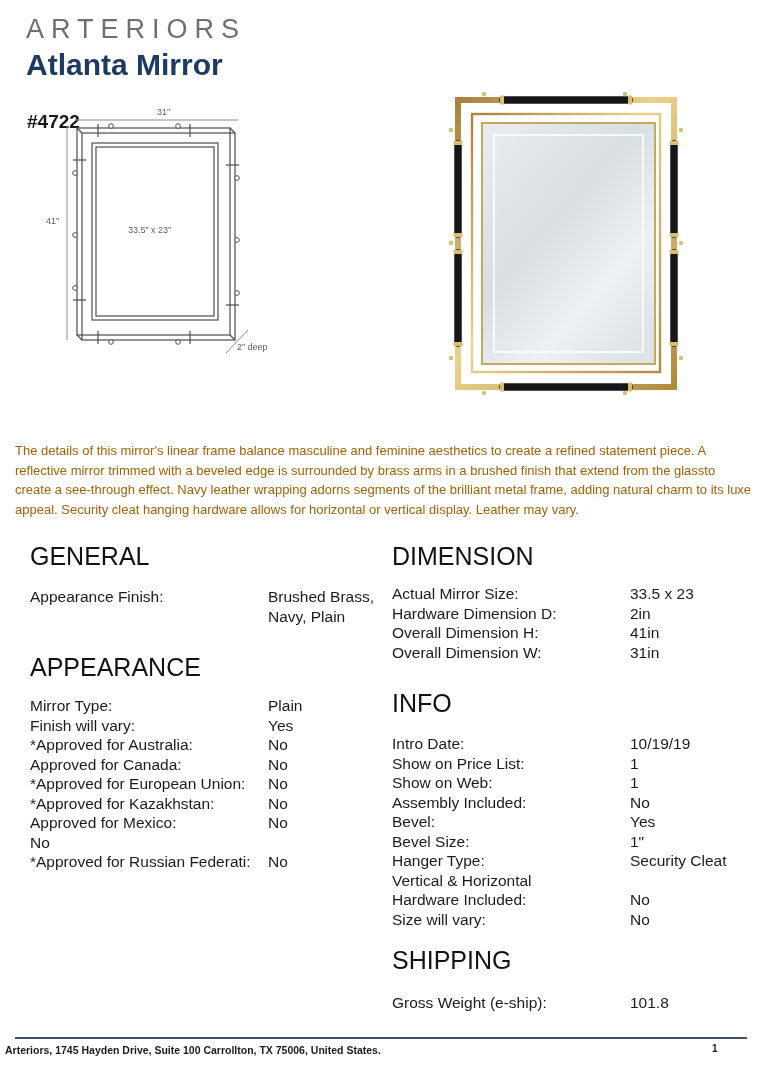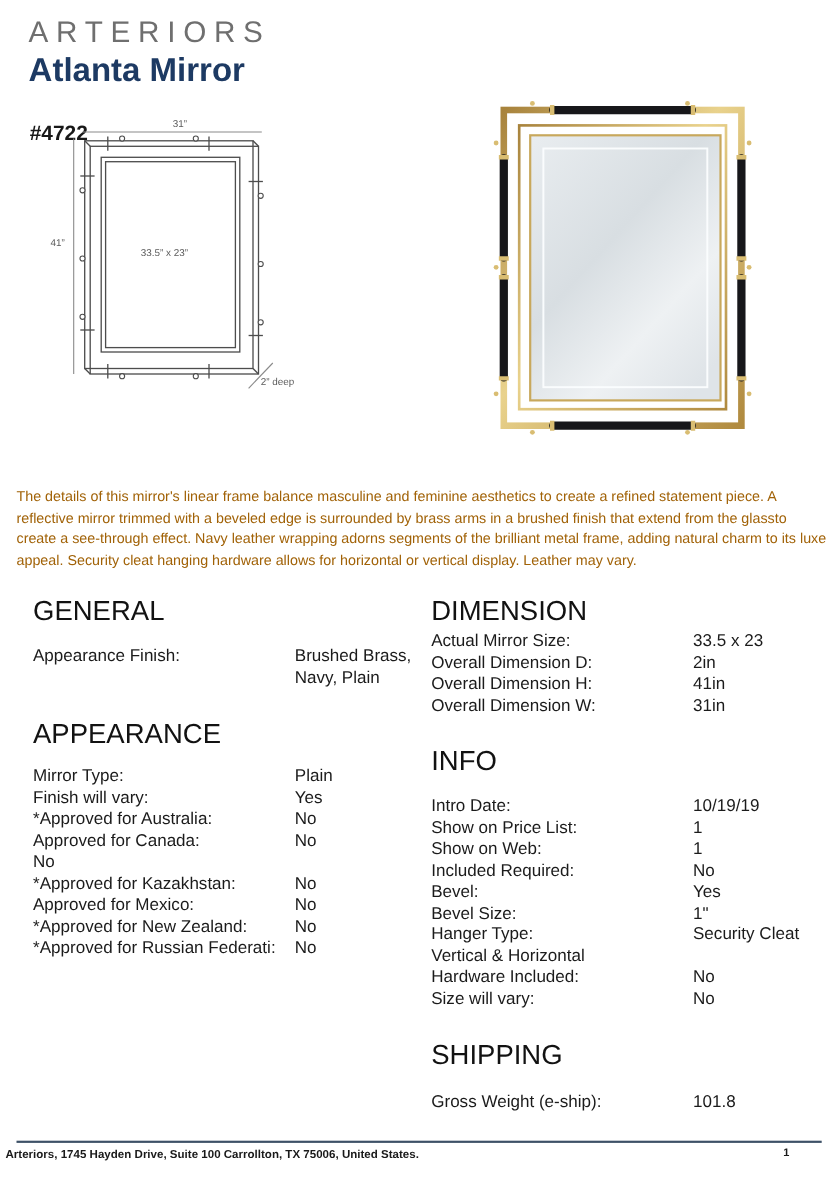--- a/index.html
+++ b/index.html
@@ -20,23 +20,23 @@
 
   
   #description{left:15px;top:428px;width:738px;font-size:13px;line-height:19.6px;color:#a16207;}
 
   
   #col-left{left:30px;top:541px;width:350px;}
   #col-right{left:392px;top:541px;width:348px;}
   section.spec h2{font-size:25px;font-weight:400;color:#121212;margin:0 0 16px 0;line-height:30px;}
   #sec-appearance h2{margin-top:26px;margin-bottom:14px;}
   #sec-cert h2{margin-top:24px;margin-bottom:14px;}
-  #sec-dimension h2{margin-bottom:2px;}
+  #sec-dimension h2{margin-bottom:13px;}
   #sec-info h2{margin-top:26px;}
-  #sec-shipping h2{margin-top:26px;margin-bottom:18px;}
+  #sec-shipping h2{margin-top:16px;margin-bottom:18px;}
   .row{display:flex;line-height:19.5px;font-size:15.5px;color:#1b1b1b;}
   .row .lbl{width:238px;flex:none;}
   .row .val{flex:1;}
 
   
   #footer-rule{left:15px;top:1037px;width:732px;height:2px;background:#3e5167;}
   #footer-text{left:5px;top:1044px;font-size:10.5px;font-weight:600;color:#1a1a1a;}
   #page-number{left:712px;top:1043px;font-size:10px;font-weight:600;color:#1a1a1a;}
 </style>
 </head>
@@ -202,35 +202,35 @@
           <span class="lbl">*Approved for Australia:</span>
           <span class="val">No</span>
         </div>
 
         <div class="row">
           <span class="lbl">Approved for Canada:</span>
           <span class="val">No</span>
         </div>
 
         <div class="row">
+          <span class="lbl">*Approved for European Union:</span>
           <span class="val">No</span>
         </div>
 
         <div class="row">
           <span class="lbl">*Approved for Kazakhstan:</span>
           <span class="val">No</span>
         </div>
 
         <div class="row">
           <span class="lbl">Approved for Mexico:</span>
           <span class="val">No</span>
         </div>
 
         <div class="row">
-          <span class="lbl">*Approved for New Zealand:</span>
           <span class="val">No</span>
         </div>
 
         <div class="row">
           <span class="lbl">*Approved for Russian Federati:</span>
           <span class="val">No</span>
         </div>
       </div>
   </section>
 </div>
@@ -239,21 +239,21 @@
   <section class="spec" id="sec-dimension">
     <h2>DIMENSION</h2>
     <div>
 
         <div class="row">
           <span class="lbl">Actual Mirror Size:</span>
           <span class="val">33.5 x 23</span>
         </div>
 
         <div class="row">
-          <span class="lbl">Overall Dimension D:</span>
+          <span class="lbl">Hardware Dimension D:</span>
           <span class="val">2in</span>
         </div>
 
         <div class="row">
           <span class="lbl">Overall Dimension H:</span>
           <span class="val">41in</span>
         </div>
 
         <div class="row">
           <span class="lbl">Overall Dimension W:</span>
@@ -275,21 +275,21 @@
           <span class="lbl">Show on Price List:</span>
           <span class="val">1</span>
         </div>
 
         <div class="row">
           <span class="lbl">Show on Web:</span>
           <span class="val">1</span>
         </div>
 
         <div class="row">
-          <span class="lbl">Included Required:</span>
+          <span class="lbl">Assembly Included:</span>
           <span class="val">No</span>
         </div>
 
         <div class="row">
           <span class="lbl">Bevel:</span>
           <span class="val">Yes</span>
         </div>
 
         <div class="row">
           <span class="lbl">Bevel Size:</span>

